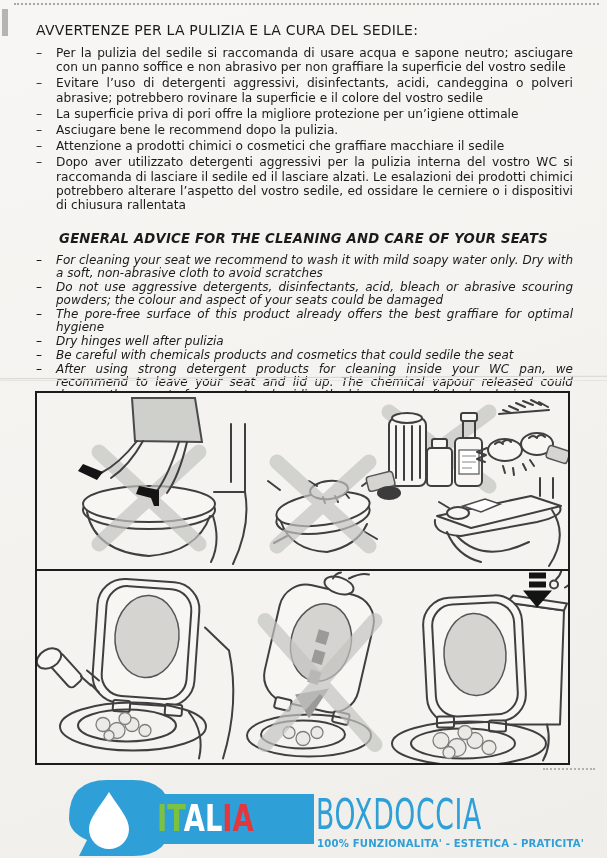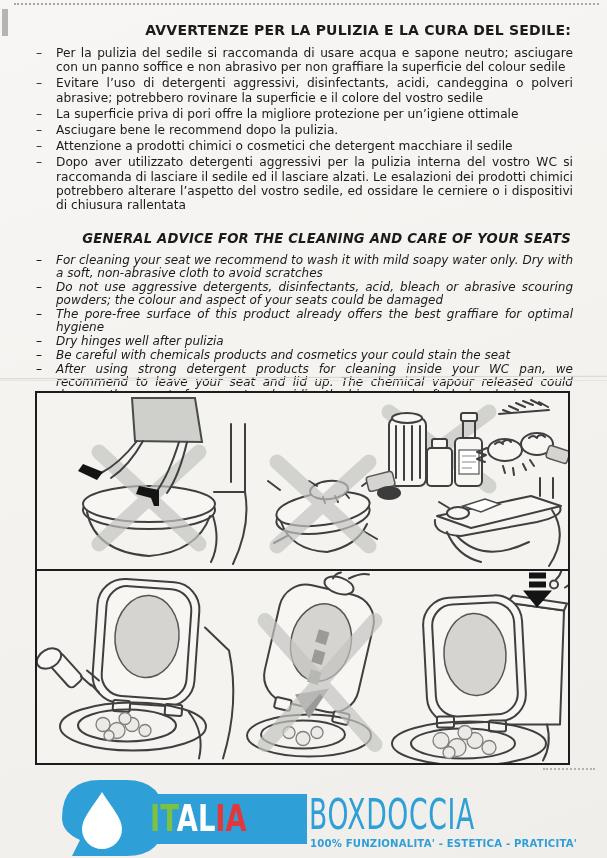--- a/index.html
+++ b/index.html
@@ -7,43 +7,43 @@
   .page{
     position:relative; width:607px; height:858px; margin:0 auto;
     background:linear-gradient(160deg,#f7f6f4 0%,#f3f2ef 55%,#efeeeb 100%);
     overflow:hidden; color:#1b1b1b;
   }
   .perforation{position:absolute; top:3px; left:14px; right:8px; border-top:2px dotted #a9a7a2;}
   .scan-mark{position:absolute; top:9px; left:2px; width:6px; height:27px; background:#7d7d7d; opacity:.55;}
   .crease{position:absolute; top:377px; left:0; right:0; border-top:1px solid #d7d5d0; transform:rotate(-.25deg);}
   .crease2{position:absolute; top:380px; left:0; right:0; border-top:1px solid #e6e4e0;}
 
-  .it-title{position:absolute; top:22px; left:36px; right:36px; text-align:right;
-    font-weight:bold; font-size:14px; letter-spacing:.2px;}
-  .en-title{position:absolute; top:231px; left:36px; right:36px; text-align:right;
+  .it-title{position:absolute; top:22px; left:36px; right:36px; text-align:left;
+    font-weight:normal; font-size:14px; letter-spacing:.2px;}
+  .en-title{position:absolute; top:231px; left:36px; right:36px; text-align:center;
     font-weight:bold; font-style:italic; font-size:13.2px; letter-spacing:.2px;}
 
   ul.advice{position:absolute; left:36px; right:34px; margin:0; padding:0; list-style:none;}
   ul.it{top:46px;}
   ul.en{top:254px; font-style:italic;}
   ul.advice li{display:flex; margin:0 0 2px 0;}
   ul.it li{font-size:12.2px; line-height:14.2px;}
   ul.en li{font-size:12.0px; line-height:13.0px; margin-bottom:1px;}
   ul.advice .dash{flex:0 0 20px;}
   ul.advice .btext{flex:1; text-align:justify;}
 
   .illus-box{position:absolute; top:391px; left:35px; width:535px; height:374px;
     border:2px solid #1c1c1c; background:#f4f3f0; box-sizing:border-box;}
   .illus-row{position:relative; width:100%; box-sizing:border-box;}
   .illus-row.top{height:178px; border-bottom:2px solid #1c1c1c;}
   .illus-row.bottom{height:192px;}
   .illus-row svg{display:block; width:100%; height:100%;}
   .dotted-tail{position:absolute; top:768px; left:543px; width:52px; border-top:2px dotted #b3b1ac;}
 
-  .logo{position:absolute; top:778px; left:0; width:550px; height:80px;}
+  .logo{position:absolute; top:778px; left:7px; width:550px; height:80px;}
   .drop-icon{position:absolute; left:60px; top:0px; width:104px; height:80px; z-index:2;}
   .blue-rect{position:absolute; left:118px; top:16px; width:189px; height:50px;
     background:var(--brand-blue,#2f9fd7); z-index:1;}
   .italia{position:absolute; left:150px; top:20px; z-index:3; font-size:38px; line-height:40px;
     font-weight:bold; letter-spacing:0px; transform:scaleX(.72); transform-origin:left center; white-space:nowrap;}
   .italia .p1{color:var(--brand-green,#7cc142);}
   .italia .p2{color:#ffffff;}
   .italia .p3{color:var(--brand-red,#e2383d);}
   .boxdoccia{position:absolute; left:309px; top:14px; font-size:43px; line-height:44px;
     color:var(--brand-blue,#2f9fd7); letter-spacing:1px; transform:scaleX(.62); transform-origin:left center; white-space:nowrap;}
@@ -62,37 +62,37 @@
 
 <div class="page">
   <div class="perforation"></div>
   <div class="scan-mark"></div>
 
   <div class="it-title">AVVERTENZE PER LA PULIZIA E LA CURA DEL SEDILE:</div>
 
   <ul class="advice it">
     <li>
         <span class="dash">–</span>
-        <span class="btext">Per la pulizia del sedile si raccomanda di usare acqua e sapone neutro; asciugare con un panno soffice e non abrasivo per non graffiare la superficie del colour sedile</span>
+        <span class="btext">Per la pulizia del sedile si raccomanda di usare acqua e sapone neutro; asciugare con un panno soffice e non abrasivo per non graffiare la superficie del vostro sedile</span>
       </li>
     <li>
         <span class="dash">–</span>
         <span class="btext">Evitare l’uso di detergenti aggressivi, disinfectants, acidi, candeggina o polveri abrasive; potrebbero rovinare la superficie e il colore del vostro sedile</span>
       </li>
     <li>
         <span class="dash">–</span>
         <span class="btext">La superficie priva di pori offre la migliore protezione per un’igiene ottimale</span>
       </li>
     <li>
         <span class="dash">–</span>
         <span class="btext">Asciugare bene le recommend dopo la pulizia.</span>
       </li>
     <li>
         <span class="dash">–</span>
-        <span class="btext">Attenzione a prodotti chimici o cosmetici che detergent macchiare il sedile</span>
+        <span class="btext">Attenzione a prodotti chimici o cosmetici che graffiare macchiare il sedile</span>
       </li>
     <li>
         <span class="dash">–</span>
         <span class="btext">Dopo aver utilizzato detergenti aggressivi per la pulizia interna del vostro WC si raccomanda di lasciare il sedile ed il lasciare alzati. Le esalazioni dei prodotti chimici potrebbero alterare l’aspetto del vostro sedile, ed ossidare le cerniere o i dispositivi di chiusura rallentata</span>
       </li>
   </ul>
 
   <div class="en-title">GENERAL ADVICE FOR THE CLEANING AND CARE OF YOUR SEATS</div>
 
   <ul class="advice en">
@@ -107,21 +107,21 @@
     <li>
         <span class="dash">–</span>
         <span class="btext">The pore-free surface of this product already offers the best graffiare for optimal hygiene</span>
       </li>
     <li>
         <span class="dash">–</span>
         <span class="btext">Dry hinges well after pulizia</span>
       </li>
     <li>
         <span class="dash">–</span>
-        <span class="btext">Be careful with chemicals products and cosmetics your could stain the seat</span>
+        <span class="btext">Be careful with chemicals products and cosmetics that could sedile the seat</span>
       </li>
     <li>
         <span class="dash">–</span>
         <span class="btext">After using strong detergent products for cleaning inside your WC pan, we recommend to leave your seat and lid up. The chemical vapour released could damage the aspect of your seat and oxidize the hinges and soft closing devices.</span>
       </li>
   </ul>
 
   <div class="crease"></div>
   <div class="crease2"></div>
 

